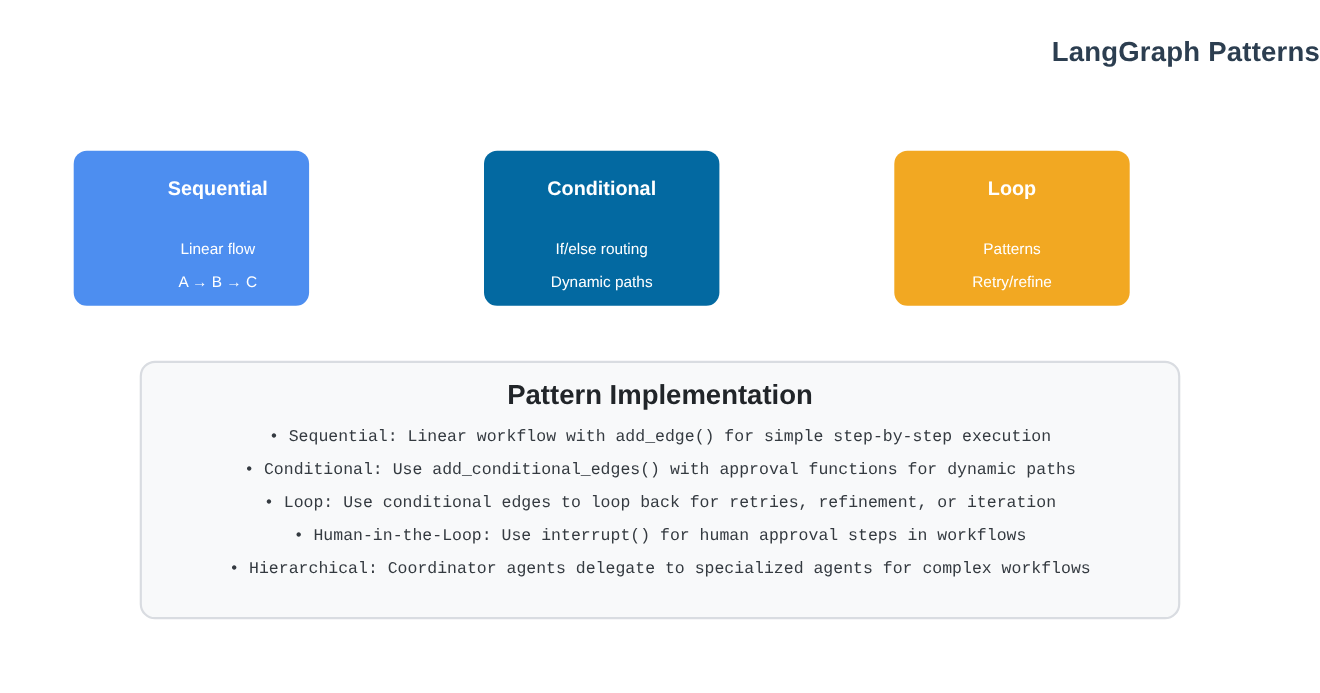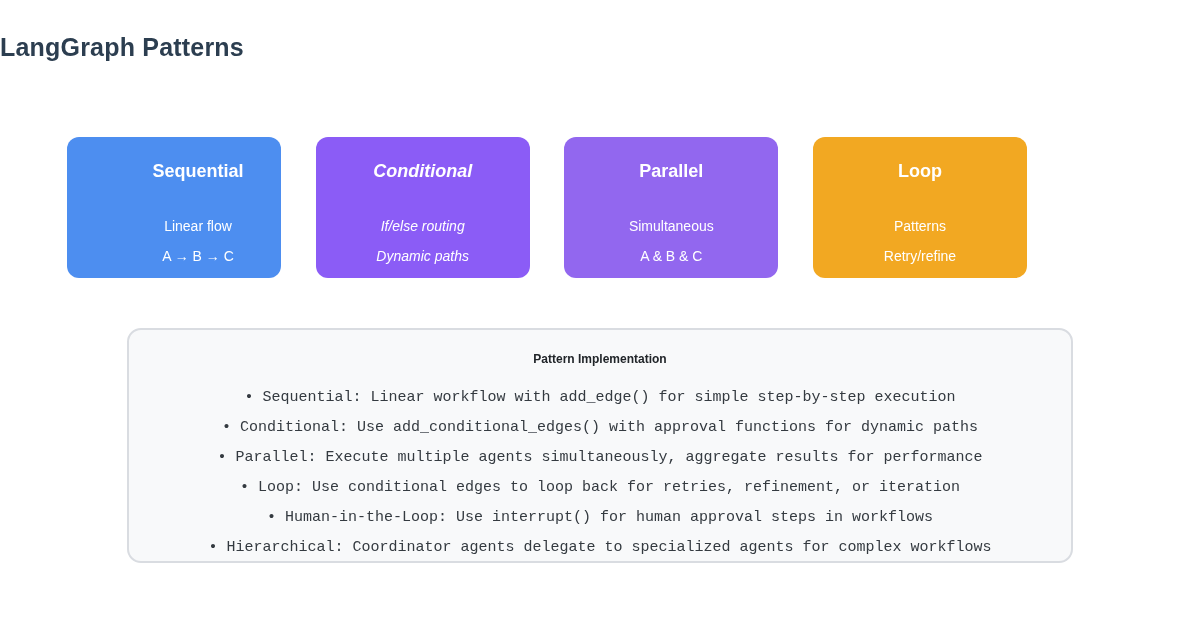--- a/index.html
+++ b/index.html
@@ -13,21 +13,21 @@
     width: 1200px;
     height: 630px;
     background: #ffffff;
     overflow: hidden;
   }
   .page-title {
     position: absolute;
     top: 33px;
     left: 0;
     width: 100%;
-    text-align: left;
+    text-align: right;
     font-size: 25px;
     font-weight: bold;
     color: #2c3e50;
     margin: 0;
     letter-spacing: 0.2px;
   }
   .cards-row {
     position: absolute;
     left: 67px;
     top: 137px;
@@ -66,21 +66,21 @@
     top: 328px;
     width: 946px;
     height: 235px;
     box-sizing: border-box;
     background: #f8f9fa;
     border: 2px solid #d9dce1;
     border-radius: 14px;
     text-align: center;
   }
   .impl-title {
-    font-size: 12px;
+    font-size: 25px;
     font-weight: bold;
     color: #212529;
     margin: 18px 0 0 0;
     line-height: 22px;
   }
   .impl-bullets {
     margin-top: 13px;
   }
   .impl-bullet {
     font-size: 15px;
@@ -97,45 +97,39 @@
   <h1 class="page-title">LangGraph Patterns</h1>
 
   <div class="cards-row">
 
     <div class="card" style="background: rgb(77, 142, 240); padding-left: 48px;">
       <div class="card-title">Sequential</div>
       <div class="card-sub1">Linear flow</div>
       <div class="card-sub2">A → B → C</div>
     </div>
 
-    <div class="card" style="background: #8b5cf6; font-style: italic;">
+    <div class="card" style="background: #0369a1;">
       <div class="card-title">Conditional</div>
       <div class="card-sub1">If/else routing</div>
       <div class="card-sub2">Dynamic paths</div>
     </div>
 
-    <div class="card" style="background: rgb(146, 103, 239);">
-      <div class="card-title">Parallel</div>
-      <div class="card-sub1">Simultaneous</div>
-      <div class="card-sub2">A &amp; B &amp; C</div>
-    </div>
 
     <div class="card" style="background: rgb(242, 168, 34);">
       <div class="card-title">Loop</div>
       <div class="card-sub1">Patterns</div>
       <div class="card-sub2">Retry/refine</div>
     </div>
 
   </div>
 
   <div class="impl-box">
     <h2 class="impl-title">Pattern Implementation</h2>
     <div class="impl-bullets">
       <div class="impl-bullet">• Sequential: Linear workflow with add_edge() for simple step-by-step execution</div>
       <div class="impl-bullet">• Conditional: Use add_conditional_edges() with approval functions for dynamic paths</div>
-      <div class="impl-bullet">• Parallel: Execute multiple agents simultaneously, aggregate results for performance</div>
       <div class="impl-bullet">• Loop: Use conditional edges to loop back for retries, refinement, or iteration</div>
       <div class="impl-bullet">• Human-in-the-Loop: Use interrupt() for human approval steps in workflows</div>
       <div class="impl-bullet">• Hierarchical: Coordinator agents delegate to specialized agents for complex workflows</div>
     </div>
   </div>
 
 </div>
 
 </body></html>

